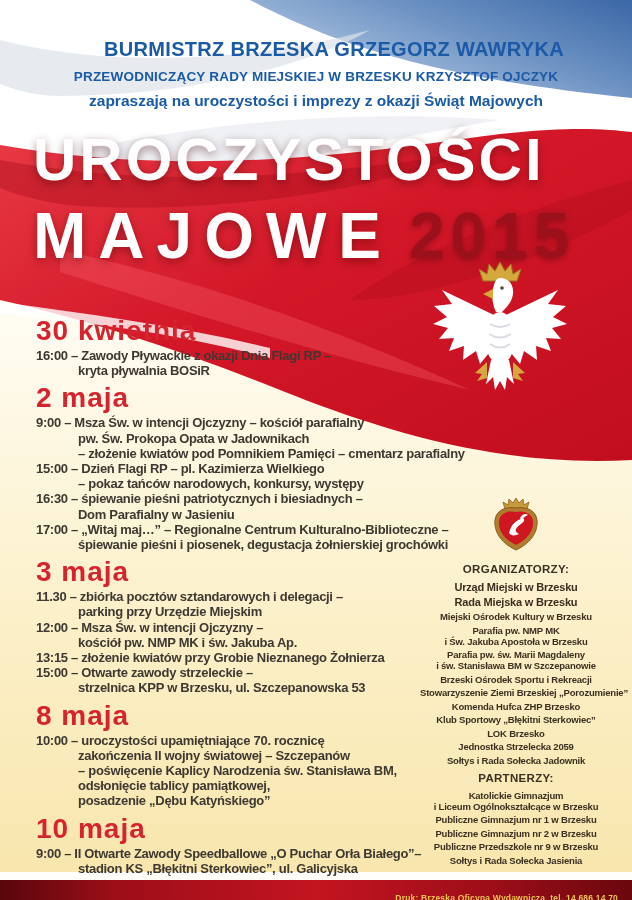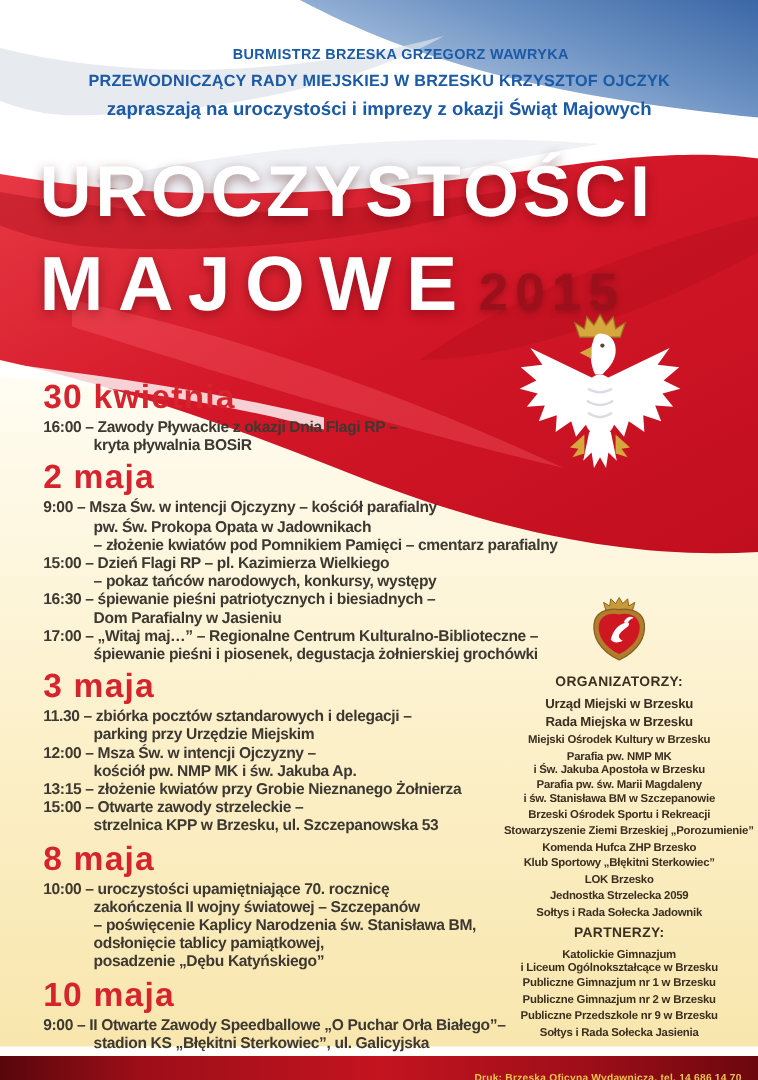--- a/index.html
+++ b/index.html
@@ -4,29 +4,29 @@
 <style>
   html,body{margin:0;padding:0;background:#555;}
   .poster{
     position:relative;width:632px;height:900px;overflow:hidden;margin:0 auto;
     font-family:"Liberation Sans",sans-serif;
     background:linear-gradient(to bottom,#fffdf4 300px,#fcf0c9 620px,#f8e6ad 875px);
   }
   .bg-art{position:absolute;top:0;left:0;z-index:1;display:block;}
   
   .header{position:absolute;top:38px;left:0;right:0;z-index:3;text-align:center;color:#1b5aa6;font-weight:bold;}
-  .h-line1{font-size:12px;letter-spacing:.3px;margin-bottom:8px;padding-left:36px;}
+  .h-line1{font-size:20px;letter-spacing:.3px;margin-bottom:8px;padding-left:36px;}
   .h-line2{font-size:13.5px;letter-spacing:.2px;margin-bottom:8px;}
   .h-line3{font-size:15.5px;}
   
   .title{position:absolute;left:33px;top:122px;z-index:3;color:#fff;font-weight:bold;}
   .t1{font-size:60px;line-height:76px;letter-spacing:3px;text-shadow:0 3px 10px rgba(70,0,5,.45);}
   .t-row{display:flex;align-items:baseline;text-align:center;}
   .t2{font-size:64px;line-height:76px;letter-spacing:12px;text-shadow:0 3px 10px rgba(70,0,5,.45);}
-  .t-year{font-size:44px;line-height:76px;letter-spacing:6px;color:#9c101c;margin-left:6px;text-shadow:0 2px 6px rgba(60,0,5,.35);}
+  .t-year{font-size:64px;line-height:76px;letter-spacing:6px;color:#9c101c;margin-left:16px;text-shadow:0 2px 6px rgba(60,0,5,.35);}
   .eagle{position:absolute;left:430px;top:258px;z-index:3;}
   
   .schedule{position:absolute;left:36px;top:316px;width:436px;z-index:3;color:#3d3831;}
   .day{color:#d6242e;font-size:28px;line-height:29px;margin:5px 0 3px;font-weight:bold;letter-spacing:1px;}
   .day:first-child{margin-top:0;}
   .ev{font-size:13px;line-height:15.2px;margin:0;font-weight:bold;letter-spacing:-.3px;}
   .ev.cont{padding-left:42px;}
   
   .right-col{position:absolute;left:420px;top:497px;width:192px;z-index:3;text-align:center;color:#3a2f20;}
   .crest{display:block;margin:0 auto 8px;}

